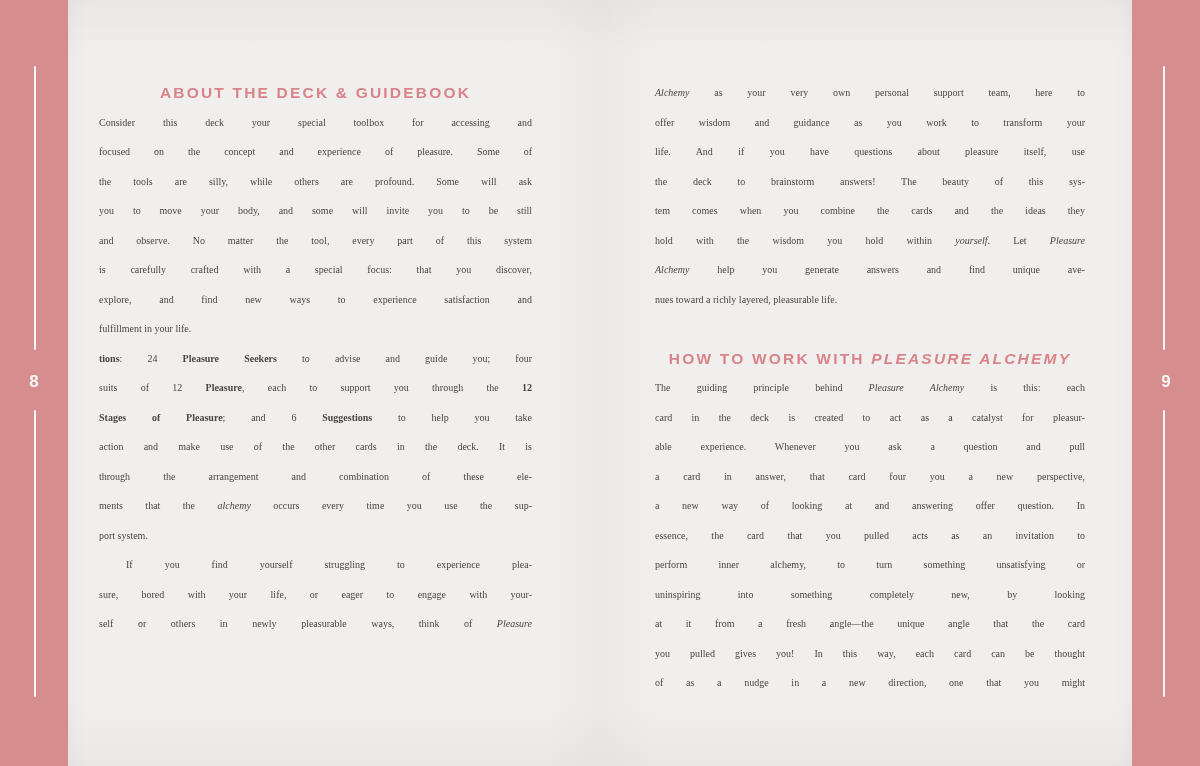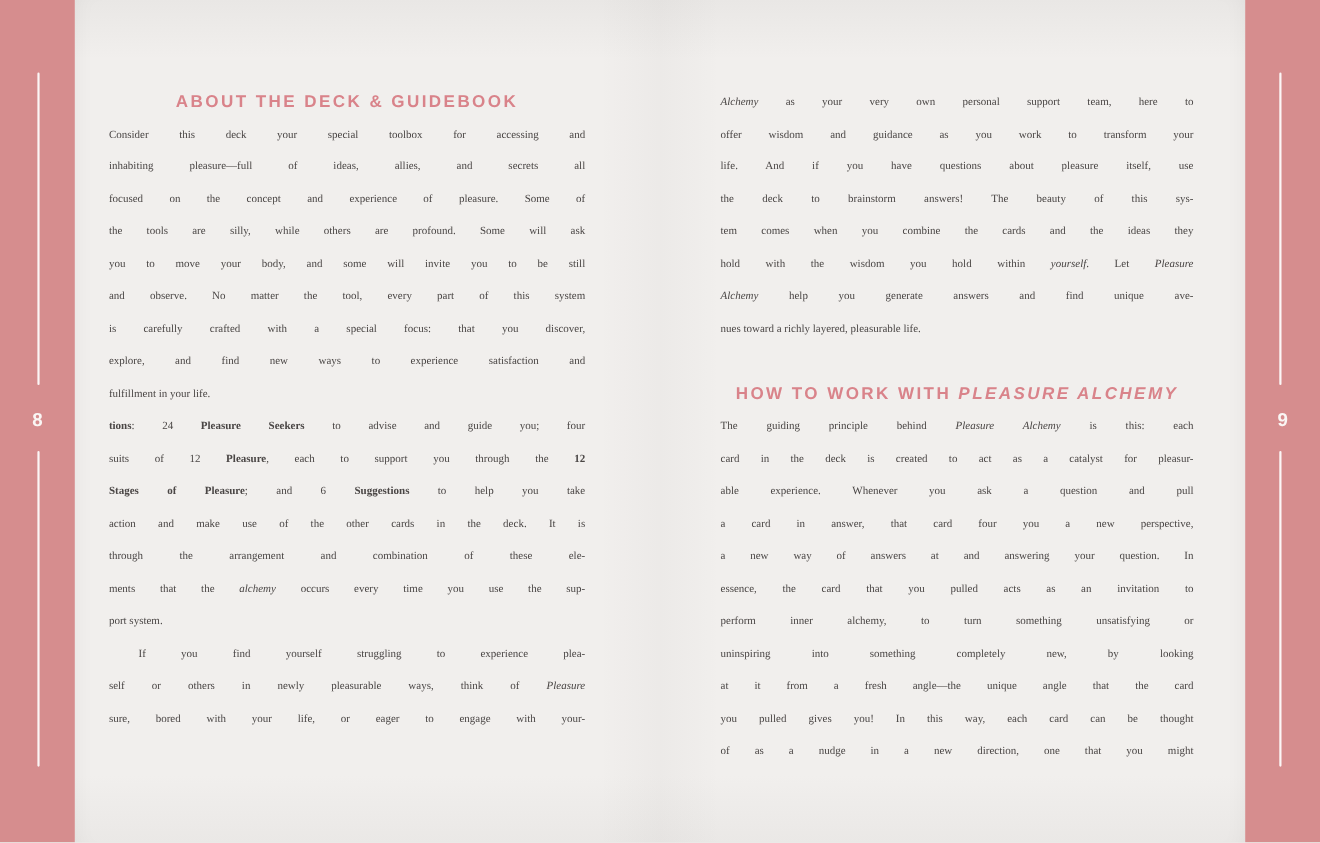--- a/index.html
+++ b/index.html
@@ -74,42 +74,41 @@
 
   <div class="band right"></div>
   <div class="rule r-top"></div>
   <div class="rule r-bot"></div>
   <div class="pagenum right">9</div>
 
   <div class="col left">
       <div class="heading"><span>ABOUT THE DECK &amp; GUIDEBOOK</span></div>
       <div class="para">
         <div class="line"><span>Consider this deck your special toolbox for accessing and</span></div>
-        <div class="line"><span>inhabiting pleasure—full of ideas, allies, and secrets all</span></div>
         <div class="line"><span>focused on the concept and experience of pleasure. Some of</span></div>
         <div class="line"><span>the tools are silly, while others are profound. Some will ask</span></div>
         <div class="line"><span>you to move your body, and some will invite you to be still</span></div>
         <div class="line"><span>and observe. No matter the tool, every part of this system</span></div>
         <div class="line"><span>is carefully crafted with a special focus: that you discover,</span></div>
         <div class="line"><span>explore, and find new ways to experience satisfaction and</span></div>
         <div class="line last"><span>fulfillment in your life.</span></div>
       </div>
       <div class="para">
         <div class="line"><strong>tions</strong><span>: 24 </span><strong>Pleasure Seekers</strong><span> to advise and guide you; four</span></div>
         <div class="line"><span>suits of 12 </span><strong>Pleasure</strong><span>, each to support you through the </span><strong>12</strong></div>
         <div class="line"><strong>Stages of Pleasure</strong><span>; and 6 </span><strong>Suggestions</strong><span> to help you take</span></div>
         <div class="line"><span>action and make use of the other cards in the deck. It is</span></div>
         <div class="line"><span>through the arrangement and combination of these ele-</span></div>
         <div class="line"><span>ments that the </span><em>alchemy</em><span> occurs every time you use the sup-</span></div>
         <div class="line last"><span>port system.</span></div>
       </div>
       <div class="para">
         <div class="line indent"><span>If you find yourself struggling to experience plea-</span></div>
+        <div class="line"><span>sure, bored with your life, or eager to engage with your-</span></div>
         <div class="line"><span>self or others in newly pleasurable ways, think of </span><em>Pleasure</em></div>
-        <div class="line"><span>sure, bored with your life, or eager to engage with your-</span></div>
       </div>
     </div>
 
   <div class="col right">
       <div class="para">
         <div class="line"><em>Alchemy</em><span> as your very own personal support team, here to</span></div>
         <div class="line"><span>offer wisdom and guidance as you work to transform your</span></div>
         <div class="line"><span>life. And if you have questions about pleasure itself, use</span></div>
         <div class="line"><span>the deck to brainstorm answers! The beauty of this sys-</span></div>
         <div class="line"><span>tem comes when you combine the cards and the ideas they</span></div>
@@ -117,21 +116,21 @@
         <div class="line"><em>Alchemy</em><span> help you generate answers and find unique ave-</span></div>
         <div class="line last"><span>nues toward a richly layered, pleasurable life.</span></div>
       </div>
       <div class="spacer"></div>
       <div class="heading"><span>HOW TO WORK WITH </span><em>PLEASURE ALCHEMY</em></div>
       <div class="para">
         <div class="line"><span>The guiding principle behind </span><em>Pleasure Alchemy</em><span> is this: each</span></div>
         <div class="line"><span>card in the deck is created to act as a catalyst for pleasur-</span></div>
         <div class="line"><span>able experience. Whenever you ask a question and pull</span></div>
         <div class="line"><span>a card in answer, that card four you a new perspective,</span></div>
-        <div class="line"><span>a new way of answers at and answering your question. In</span></div>
+        <div class="line"><span>a new way of looking at and answering offer question. In</span></div>
         <div class="line"><span>essence, the card that you pulled acts as an invitation to</span></div>
         <div class="line"><span>perform inner alchemy, to turn something unsatisfying or</span></div>
         <div class="line"><span>uninspiring into something completely new, by looking</span></div>
         <div class="line"><span>at it from a fresh angle—the unique angle that the card</span></div>
         <div class="line"><span>you pulled gives you! In this way, each card can be thought</span></div>
         <div class="line"><span>of as a nudge in a new direction, one that you might</span></div>
       </div>
     </div>
 
 </div>

